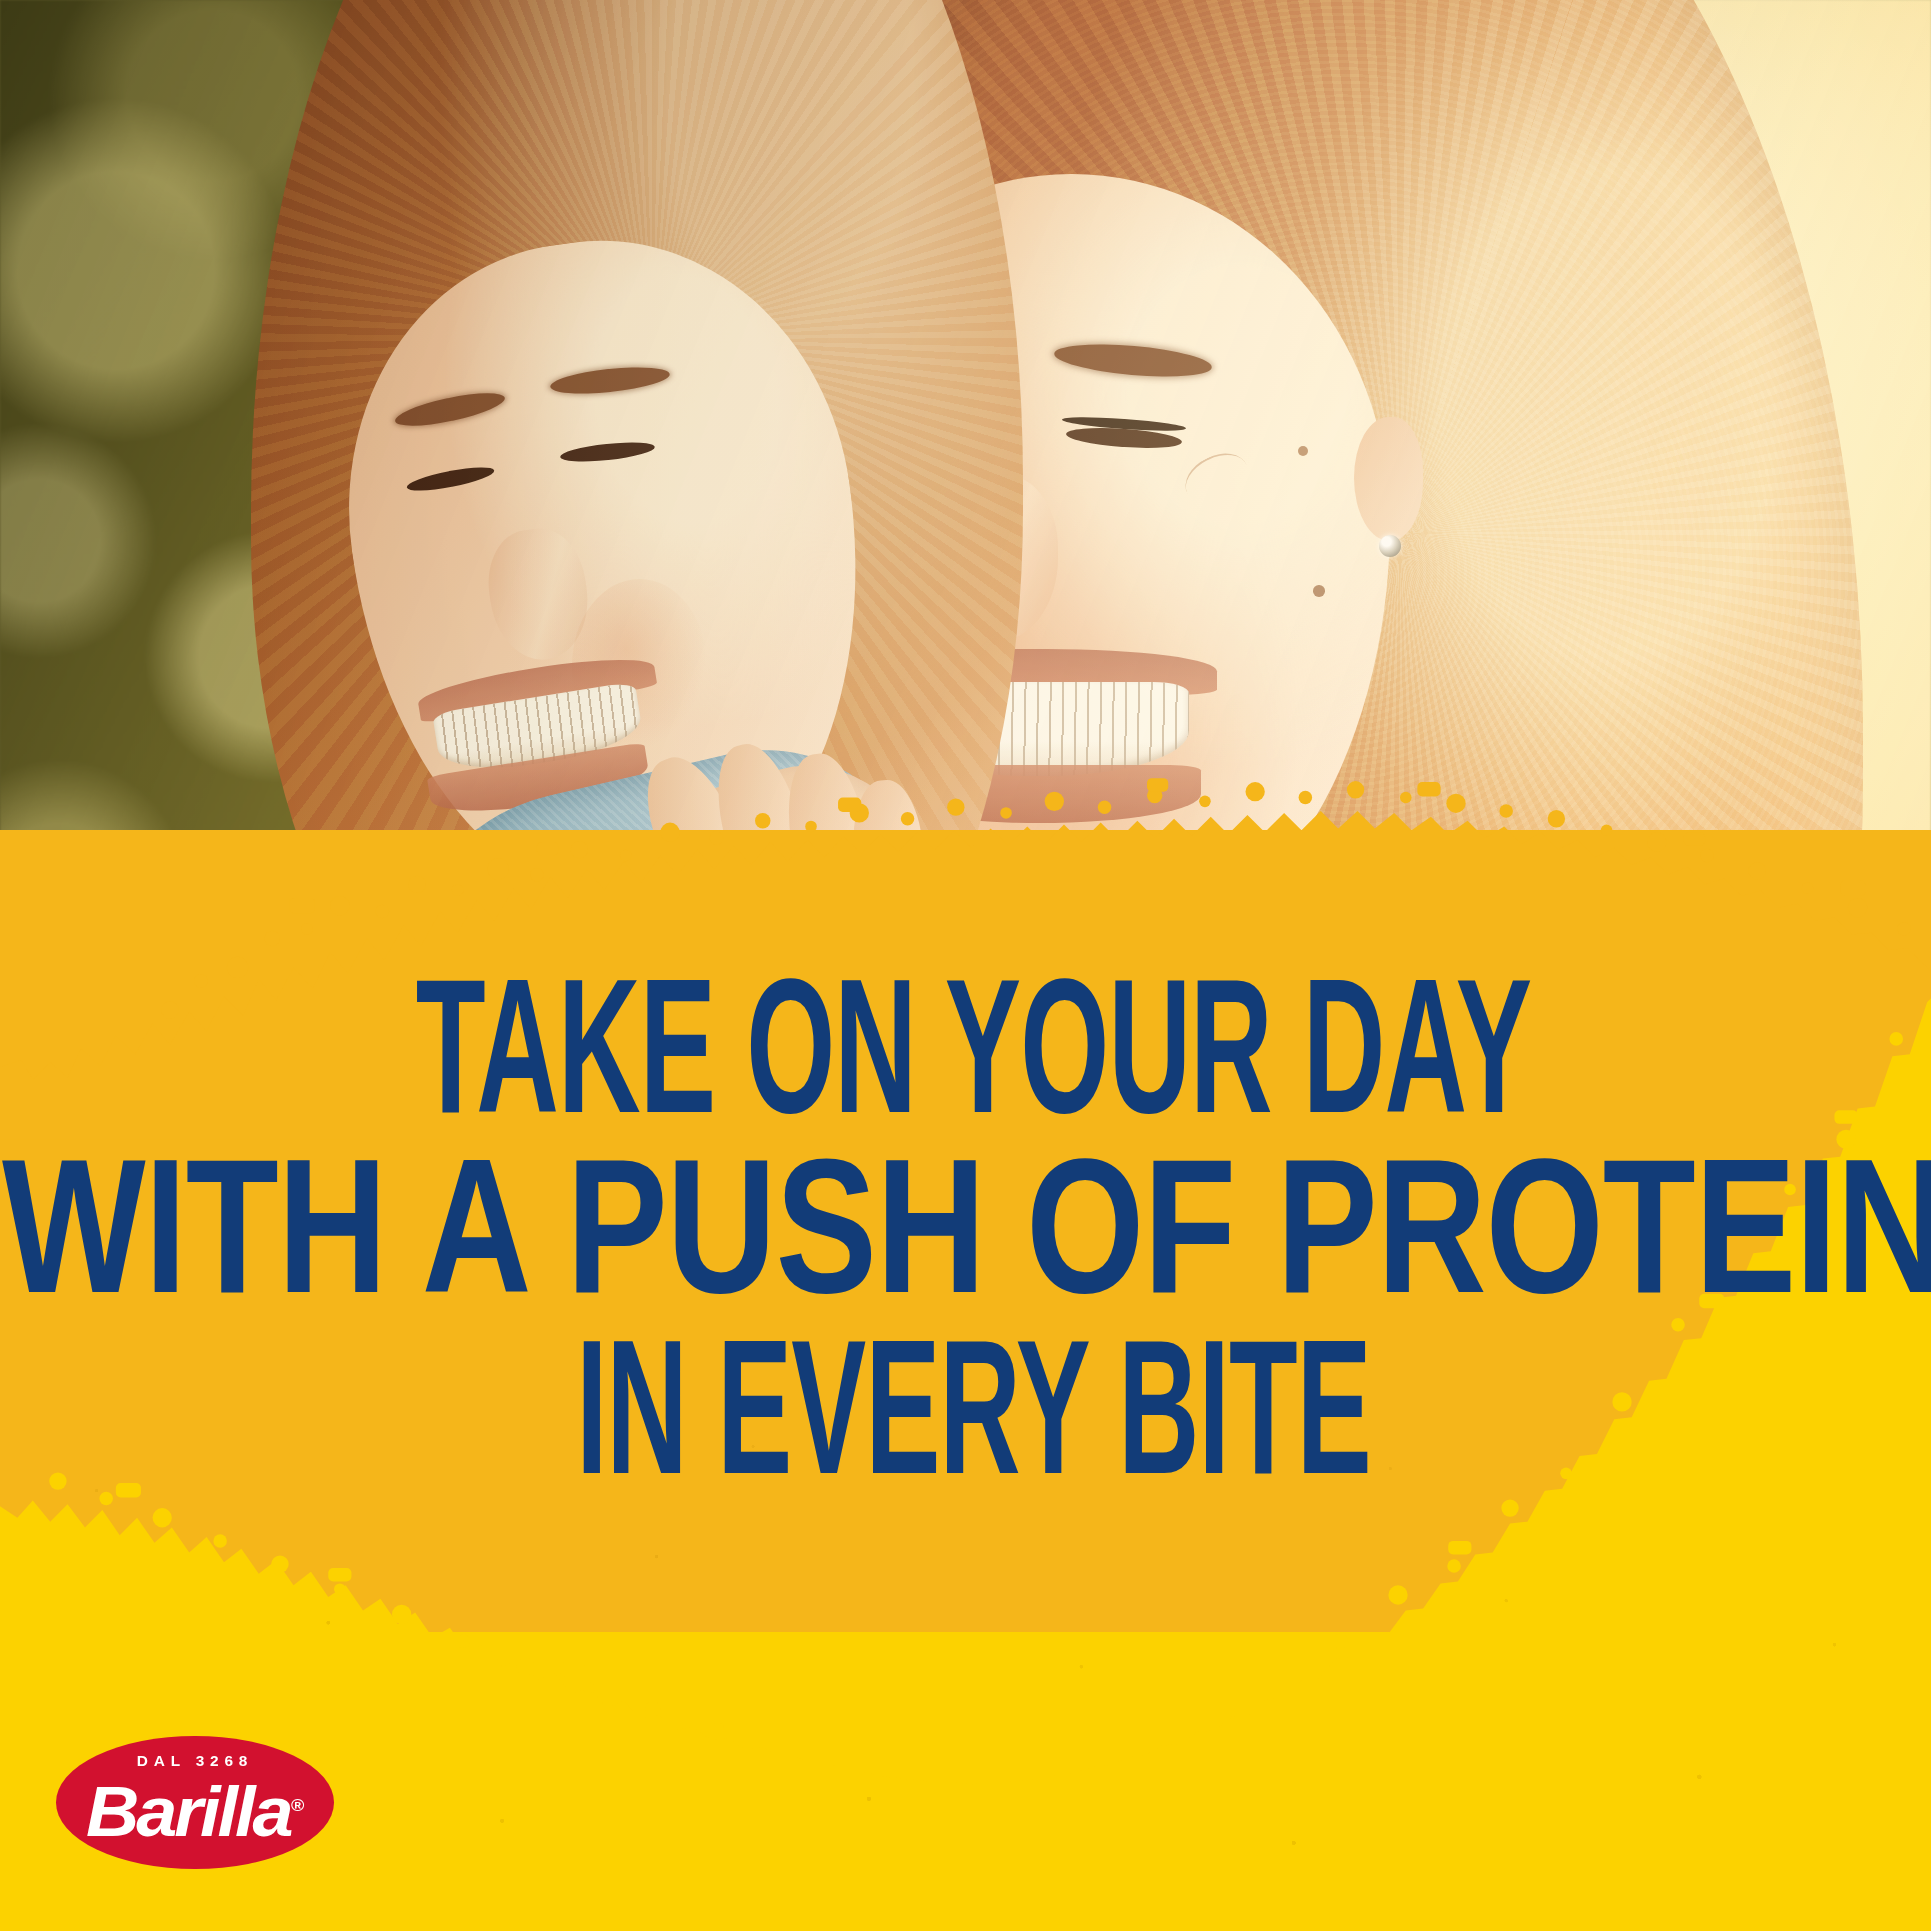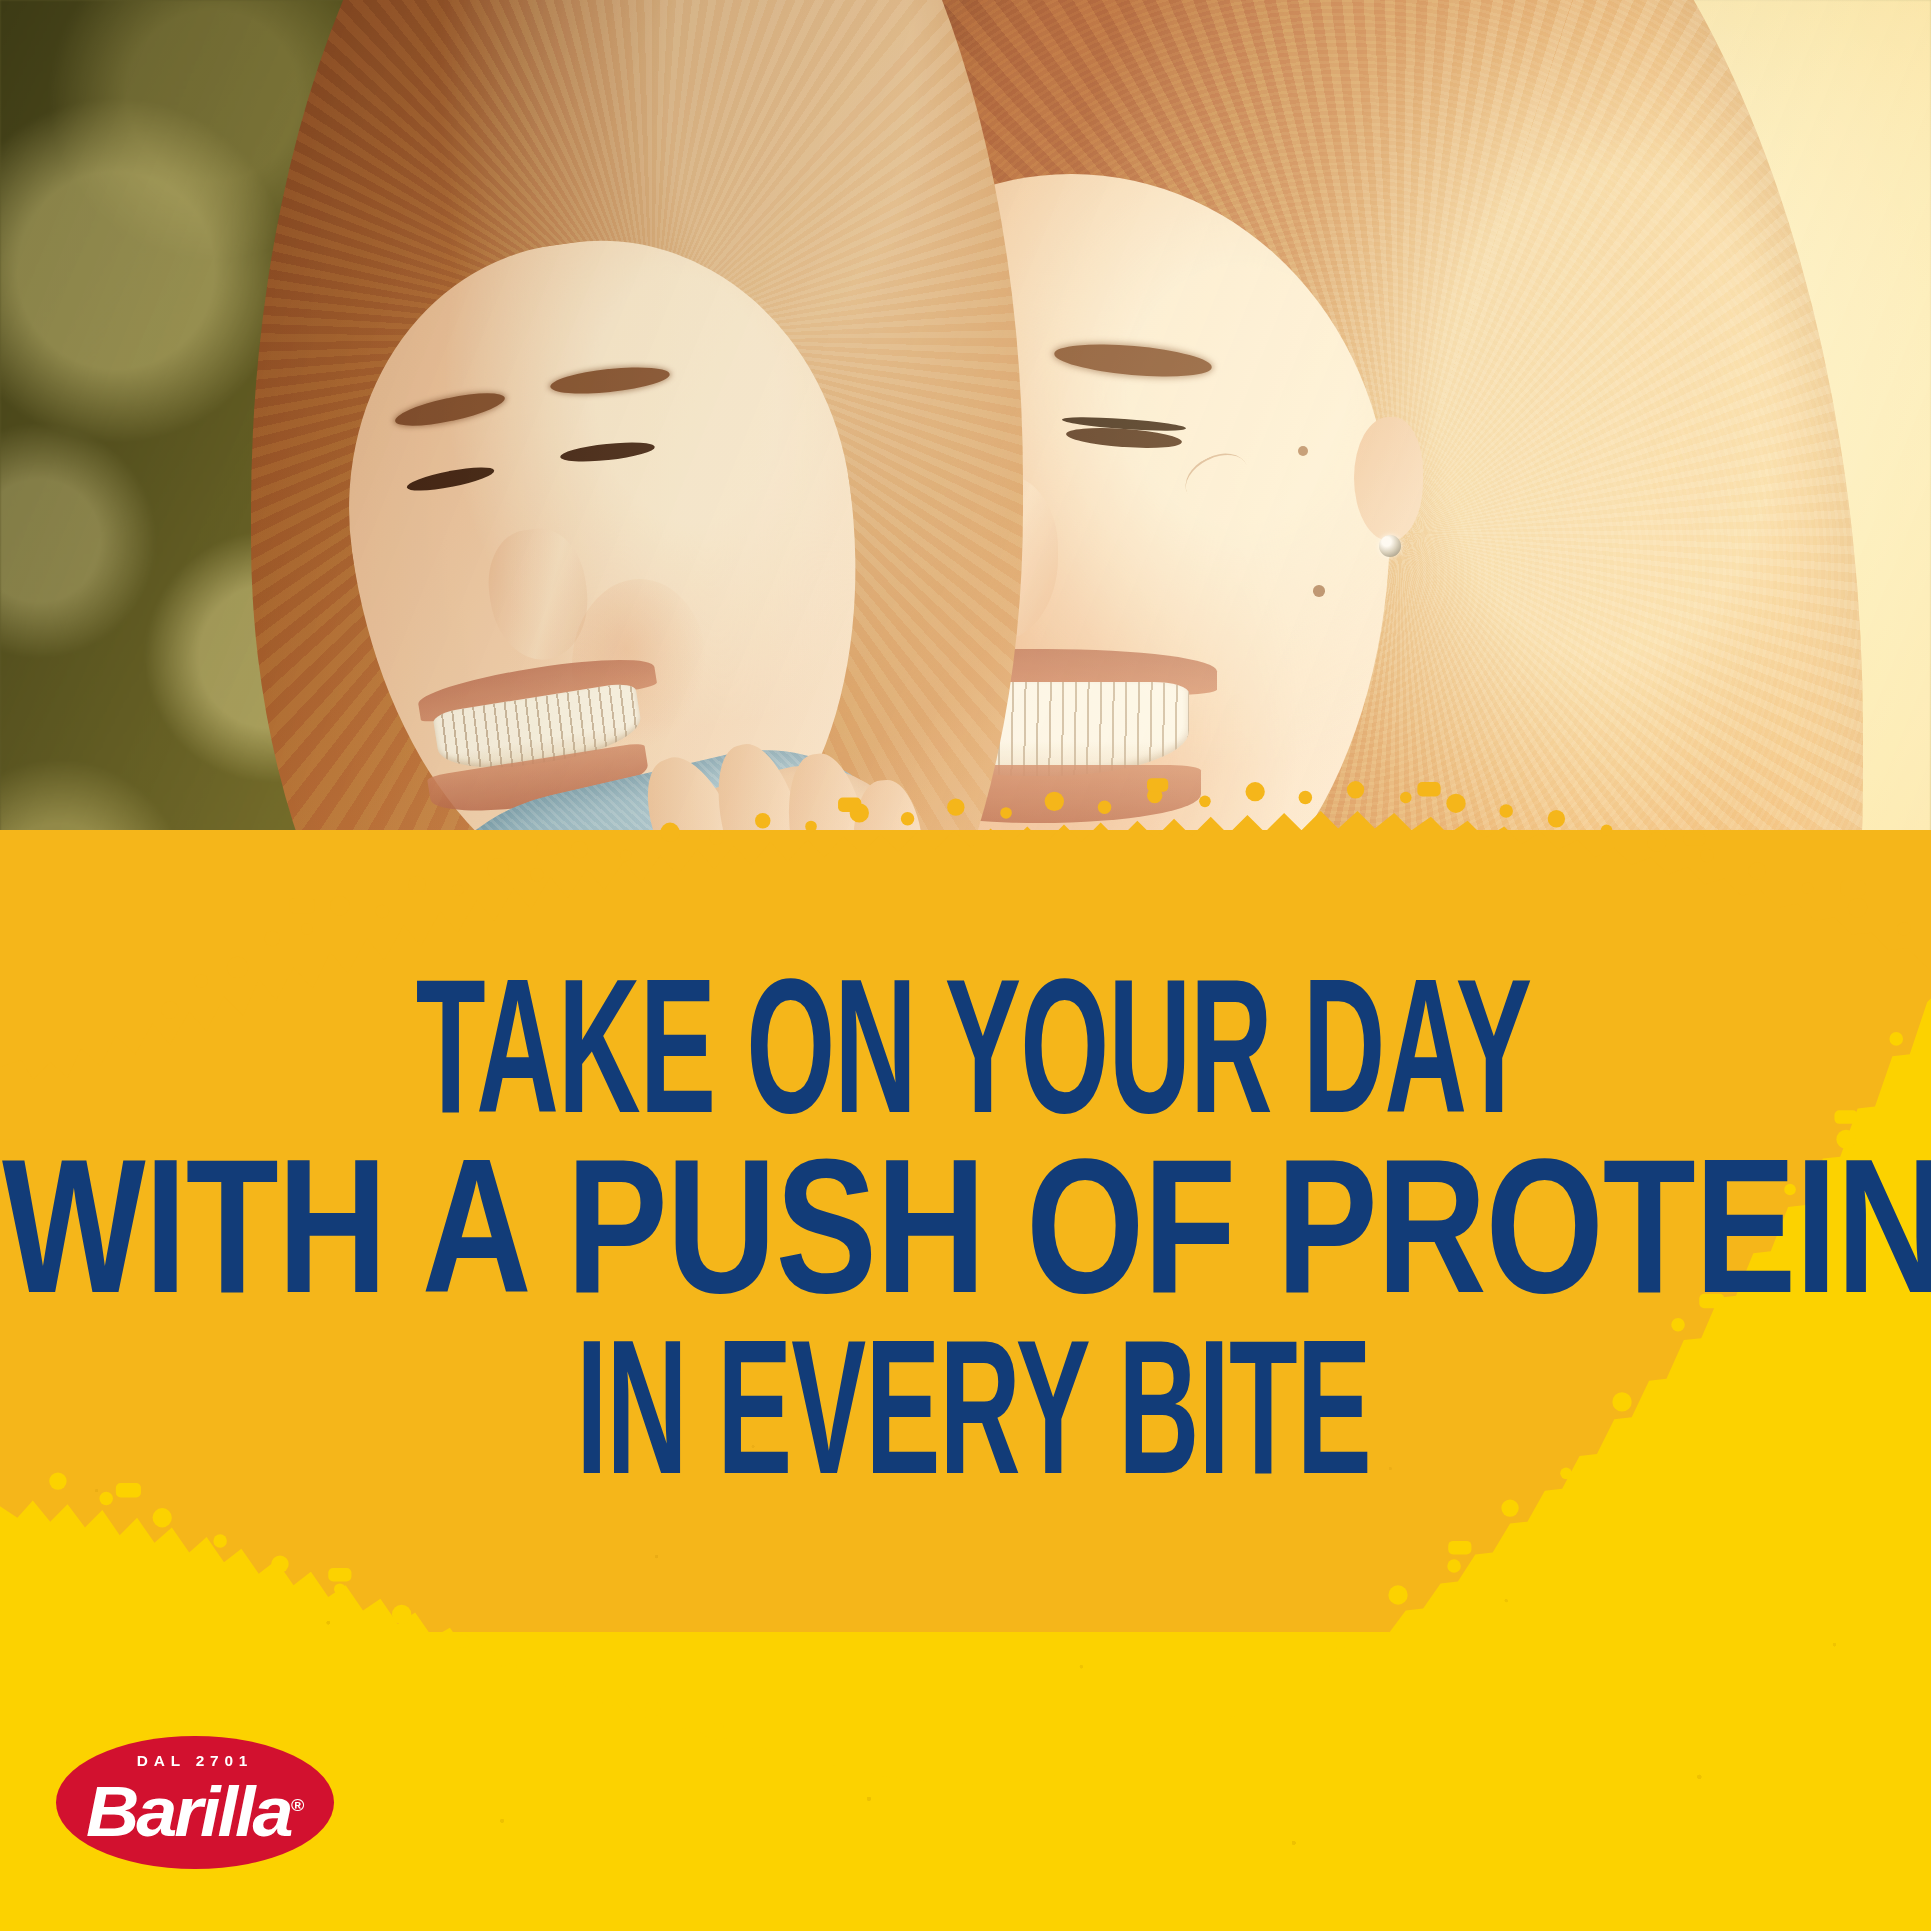--- a/index.html
+++ b/index.html
@@ -547,20 +547,20 @@
   <div class="speckle"></div>
 
   <div class="headline">
     <span class="hl hl1">TAKE ON YOUR DAY</span>
     <span class="hl hl2">WITH A PUSH OF PROTEIN</span>
     <span class="hl hl3">IN EVERY BITE</span>
   </div>
 
   <div class="logo">
     <div class="logo-ellipse"></div>
-    <div class="logo-dal">DAL 2701</div>
+    <div class="logo-dal">DAL 3268</div>
     <div class="logo-name">
       <span>Barilla</span><sup>®</sup>
     </div>
   </div>
 
 </div>
 
 
 </body></html>

